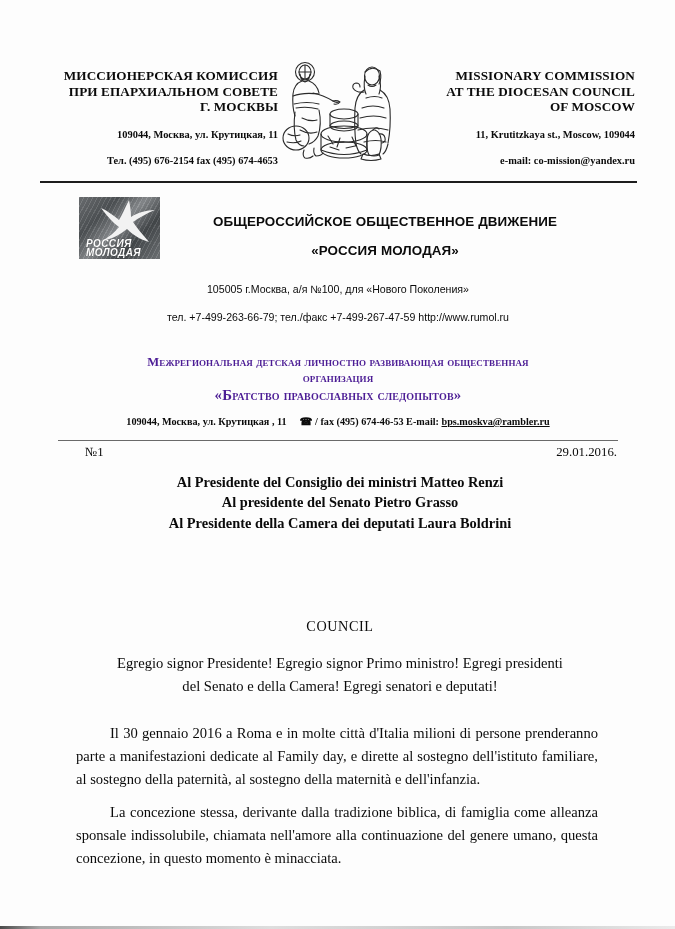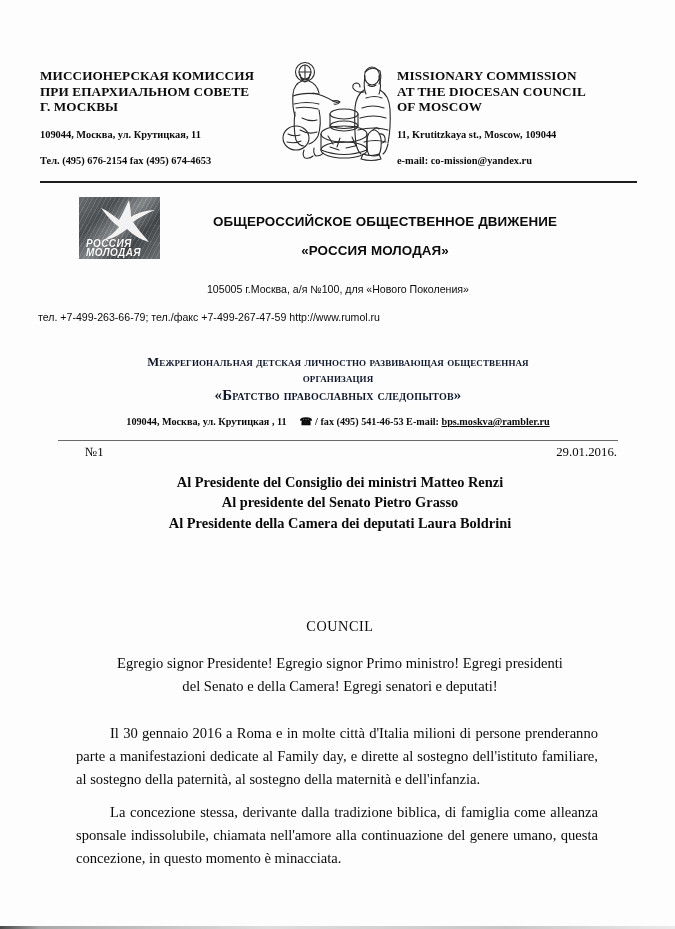--- a/index.html
+++ b/index.html
@@ -23,21 +23,21 @@
     top: 52px;
     left: 40px;
     width: 595px;
     height: 122px;
     display: flex;
     align-items: flex-start;
     justify-content: space-between;
   }
   .lh-col {
     width: 238px;
-    text-align: left;
+    text-align: right;
   }
   .lh-col.left { padding-top: 16px; }
   .lh-col.right { padding-top: 16px; }
   .lh-title {
     font-weight: bold;
     font-size: 13.2px;
     line-height: 15.5px;
     letter-spacing: 0.1px;
   }
   .lh-addr {
@@ -105,21 +105,21 @@
     top: 214px;
     width: 430px;
     text-align: center;
     font-family: "Liberation Sans", sans-serif;
     font-weight: bold;
     font-size: 13.4px;
     letter-spacing: 0.1px;
   }
   .b2-sub {
     position: absolute;
-    left: 160px;
+    left: 170px;
     top: 243px;
     width: 430px;
     text-align: center;
     font-family: "Liberation Sans", sans-serif;
     font-weight: bold;
     font-size: 13.4px;
     letter-spacing: 0.1px;
   }
   .b2-addr {
     position: absolute;
@@ -128,34 +128,34 @@
     width: 600px;
     text-align: center;
     font-family: "Liberation Sans", sans-serif;
     font-size: 10.6px;
   }
   .b2-tel {
     position: absolute;
     left: 38px;
     top: 311px;
     width: 600px;
-    text-align: left;
+    text-align: center;
     font-family: "Liberation Sans", sans-serif;
     font-size: 10.6px;
   }
 
   
   .b3-l1, .b3-l2, .b3-l3 {
     position: absolute;
     left: 38px;
     width: 600px;
     text-align: center;
     font-weight: bold;
     font-variant: small-caps;
-    color: #0f172a;
+    color: #4c1d95;
   }
   .b3-l1 { top: 355px; font-size: 12.6px; letter-spacing: .1px; }
   .b3-l2 { top: 371px; font-size: 12.6px; letter-spacing: .1px; }
   .b3-l3 { top: 387px; font-size: 14.8px; letter-spacing: .2px; }
   .b3-contact {
     position: absolute;
     left: 38px;
     top: 415px;
     width: 600px;
     text-align: center;
@@ -355,21 +355,21 @@
   <div class="b2-tel">тел. +7-499-263-66-79; тел./факс +7-499-267-47-59 http://www.rumol.ru</div>
 
   <div class="b3-l1">Межрегиональная детская личностно развивающая общественная</div>
   <div class="b3-l2">организация</div>
   <div class="b3-l3">«Братство православных следопытов»</div>
 
   <div class="b3-contact">
     <span>109044, Москва, ул. Крутицкая , 11</span>
     &nbsp;&nbsp;&nbsp;
     <span class="phone-glyph">☎</span>
-    <span>/ fax (495) 541-46-53 E-mail:</span>
+    <span>/ fax (495) 674-46-53 E-mail:</span>
     <span class="mail-link">bps.moskva@rambler.ru</span>
   </div>
 
   <div class="rule-thin"></div>
 
   <div class="refno">№1</div>
   <div class="refdate">29.01.2016.</div>
 
   <div class="addressees">
     <div>Al Presidente del Consiglio dei ministri Matteo Renzi</div>

